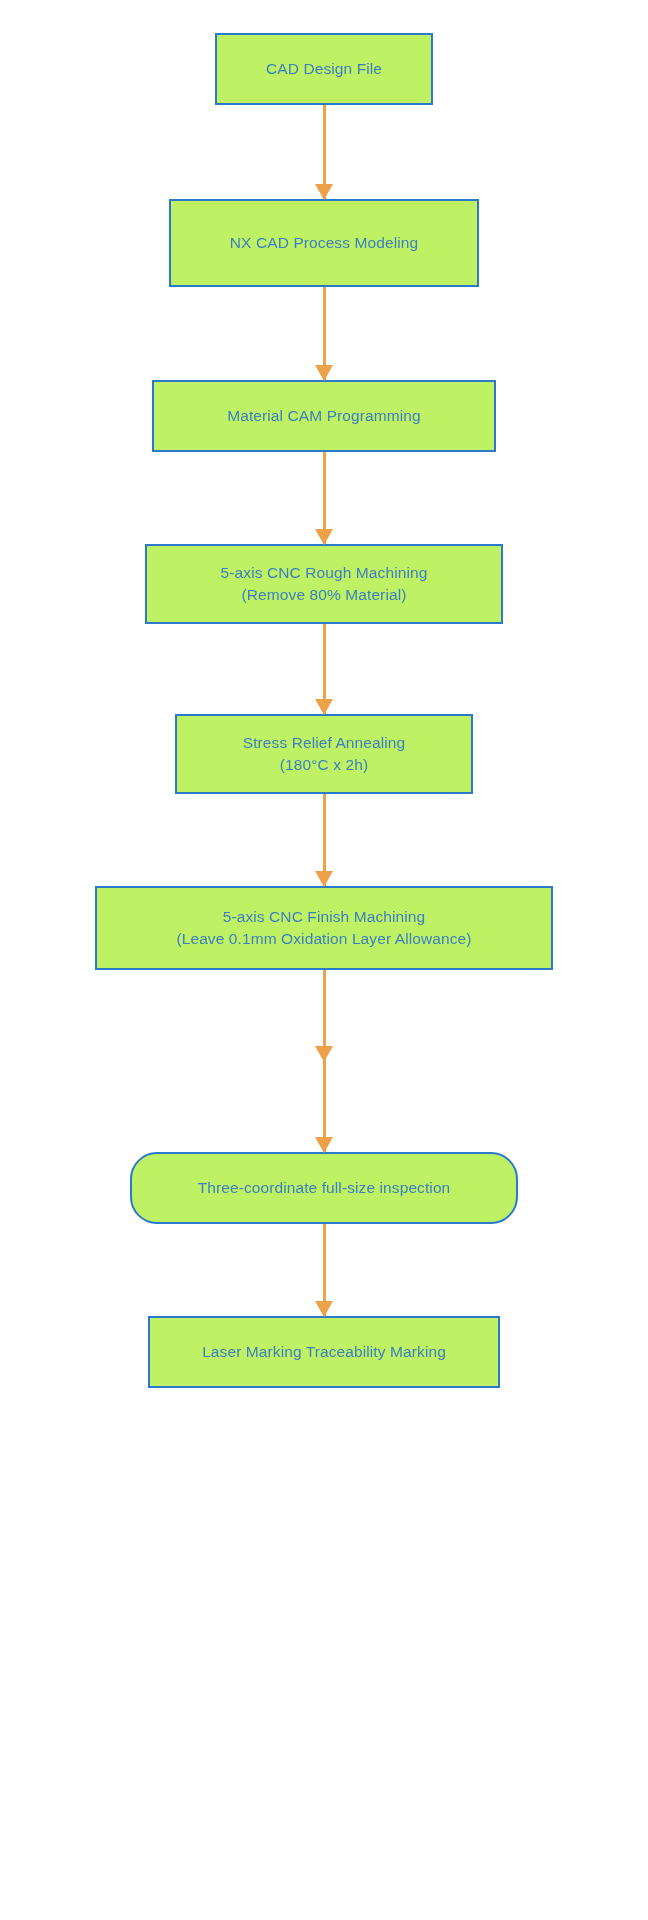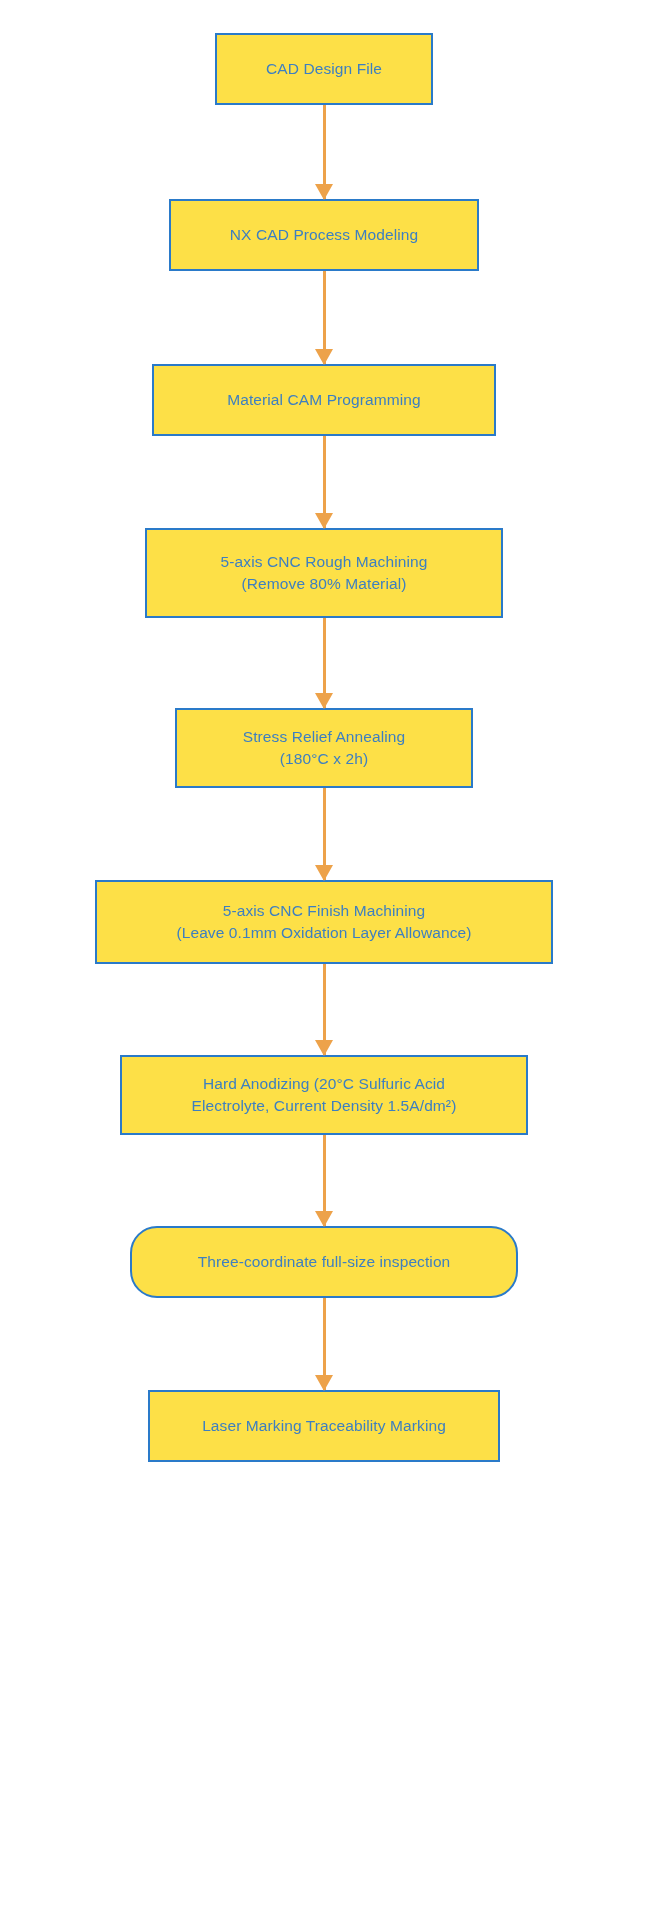--- a/index.html
+++ b/index.html
@@ -21,39 +21,39 @@
     height: 1920px;
     display: flex;
     flex-direction: column;
     align-items: center;
     box-sizing: border-box;
     padding-top: 33px;
   }
 
   .node {
     box-sizing: border-box;
-    background: #fde047;
+    background: #bef264;
     border: 2px solid #2a7ac9;
     color: #3d7fc1;
     font-size: 15.5px;
     line-height: 1.45;
     text-align: center;
     display: flex;
     align-items: center;
     justify-content: center;
     padding: 6px 10px;
     white-space: pre-line;
     letter-spacing: 0.1px;
   }
 
   
   .n0 { width: 218px; height: 72px; }
-  .n1 { width: 310px; height: 72px; }
+  .n1 { width: 310px; height: 88px; }
   .n2 { width: 344px; height: 72px; }
-  .n3 { width: 358px; height: 90px; }
+  .n3 { width: 358px; height: 80px; }
   .n4 { width: 298px; height: 80px; }
   .n5 { width: 458px; height: 84px; }
   .n6 { width: 408px; height: 80px; }
   .n7 { width: 388px; height: 72px; border-radius: 27px; }
   .n8 { width: 352px; height: 72px; }
 
   
   .connector {
     position: relative;
     width: 20px;
@@ -130,22 +130,20 @@
   </div>
 
   <div class="node n5">5-axis CNC Finish Machining
 (Leave 0.1mm Oxidation Layer Allowance)</div>
 
   <div class="connector c5">
     <div class="stem"></div>
     <div class="head"></div>
   </div>
 
-  <div class="node n6">Hard Anodizing (20°C Sulfuric Acid
-Electrolyte, Current Density 1.5A/dm²)</div>
 
   <div class="connector c6">
     <div class="stem"></div>
     <div class="head"></div>
   </div>
 
   <div class="node n7">Three-coordinate full-size inspection</div>
 
   <div class="connector c7">
     <div class="stem"></div>

